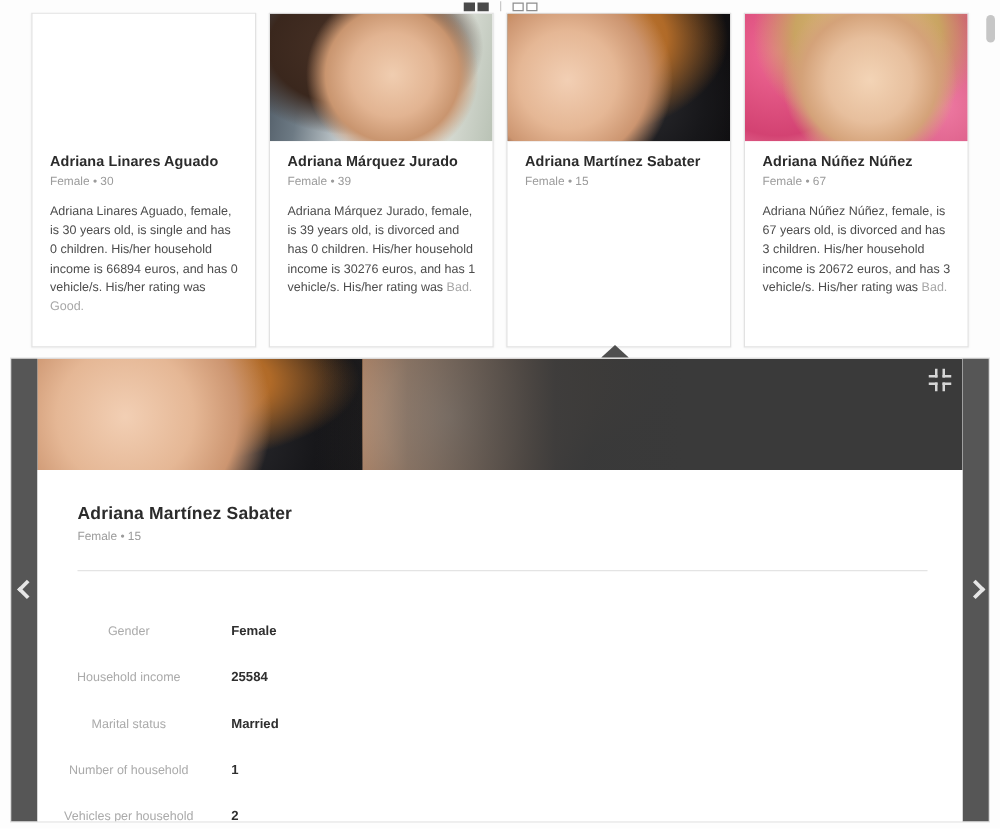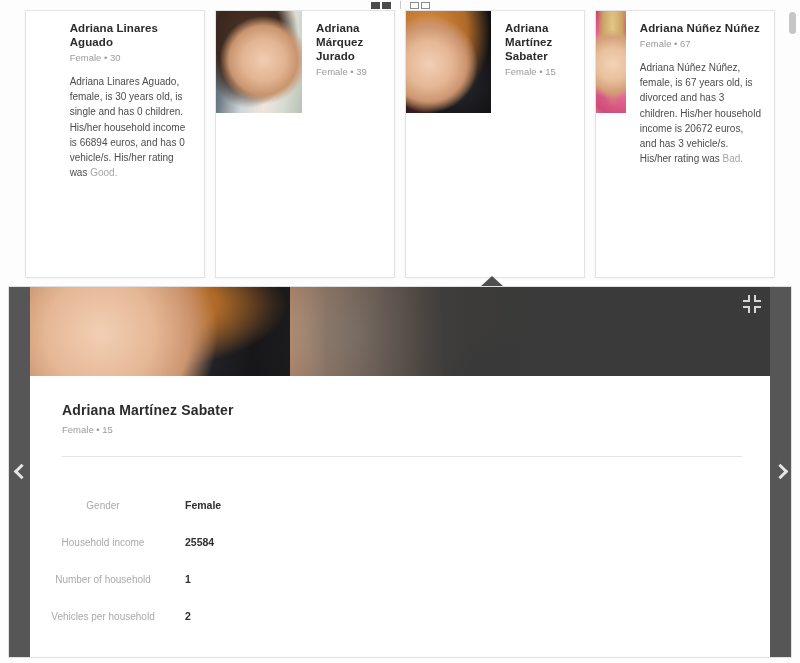--- a/index.html
+++ b/index.html
@@ -25,21 +25,21 @@
 
   
   .cards-viewport {
     position: absolute; left: 0; top: 10px; width: 786px; height: 272px;
     overflow: hidden; background: #fdfdfd;
   }
   .cards-row { position: relative; display: flex; gap: 10px; padding-left: 25px; }
   .card {
     width: 180px; height: 268px; background: #ffffff;
     border: 1px solid #e2e2e2; box-shadow: 0 0 2px rgba(0,0,0,.06);
-    display: flex; flex-direction: row; overflow: hidden; flex: 0 0 auto;
+    display: flex; flex-direction: column; overflow: hidden; flex: 0 0 auto;
   }
   .card-photo { width: 100%; height: 102px; position: relative; overflow: hidden; }
   .card-photo .pix { position: absolute; inset: 0; }
   .card-body { padding: 10px 12px 8px 14px; }
   .card-name {
     font-size: 11.5px; font-weight: bold; color: #2b2b2b; letter-spacing: .1px;
     line-height: 14px; margin-bottom: 3px;
   }
   .card-sub { font-size: 9.5px; color: #9b9b9b; margin-bottom: 11px; }
   .card-desc { font-size: 10px; color: #4c4c4c; line-height: 15.2px; }
@@ -142,20 +142,21 @@
             <div class="card-desc"><span>Adriana Linares Aguado, female, is 30 years old, is single and has 0 children. His/her household income is 66894 euros, and has 0 vehicle/s. His/her rating was </span><span class="rating">Good.</span></div>
           </div>
         </div>
         <div class="card">
           <div class="card-photo">
             <div class="pix" style="background-image: radial-gradient(circle at 55% 48%, rgb(240, 205, 176) 0%, rgb(226, 180, 146) 30%, rgb(201, 149, 111) 48%, transparent 62%), radial-gradient(at 38% 26%, rgb(74, 51, 39) 0%, rgb(58, 39, 29) 44%, transparent 66%), linear-gradient(100deg, rgb(74, 85, 96) 0%, rgb(109, 122, 132) 18%, rgb(207, 214, 216) 40%, rgb(239, 230, 220) 62%, rgb(216, 220, 212) 80%, rgb(185, 194, 181) 100%); background-size: cover;"></div>
           </div>
           <div class="card-body">
             <div class="card-name">Adriana Márquez Jurado</div>
             <div class="card-sub">Female • 39</div>
+            <div class="card-desc"><span>Adriana Márquez Jurado, female, is 39 years old, is divorced and has 0 children. His/her household income is 30276 euros, and has 1 vehicle/s. His/her rating was </span><span class="rating">Bad.</span></div>
           </div>
         </div>
         <div class="card">
           <div class="card-photo">
             <div class="pix" style="background-image: radial-gradient(circle at 27% 52%, rgb(242, 207, 180) 0%, rgb(229, 183, 149) 28%, rgb(204, 149, 112) 46%, transparent 60%), radial-gradient(at 25% 20%, rgb(217, 143, 67) 0%, rgb(176, 106, 40) 44%, transparent 70%), radial-gradient(circle at 60% 70%, rgb(42, 42, 46) 0%, rgb(23, 23, 26) 40%, transparent 62%), linear-gradient(95deg, rgb(26, 16, 19) 0%, rgb(61, 31, 34) 18%, rgb(110, 42, 44) 34%, rgb(42, 21, 22) 52%, rgb(21, 19, 21) 72%, rgb(15, 14, 16) 100%); background-size: cover;"></div>
           </div>
           <div class="card-body">
             <div class="card-name">Adriana Martínez Sabater</div>
             <div class="card-sub">Female • 15</div>
           </div>
@@ -208,20 +209,24 @@
         <div class="fields" id="fields">
             <div class="field-row">
               <div class="f-label">Gender</div>
               <div class="f-value">Female</div>
             </div>
             <div class="field-row">
               <div class="f-label">Household income</div>
               <div class="f-value">25584</div>
             </div>
             <div class="field-row">
+              <div class="f-label">Marital status</div>
+              <div class="f-value">Married</div>
+            </div>
+            <div class="field-row">
               <div class="f-label">Number of household</div>
               <div class="f-value">1</div>
             </div>
             <div class="field-row">
               <div class="f-label">Vehicles per household</div>
               <div class="f-value">2</div>
             </div>
           </div>
       </div>
 

